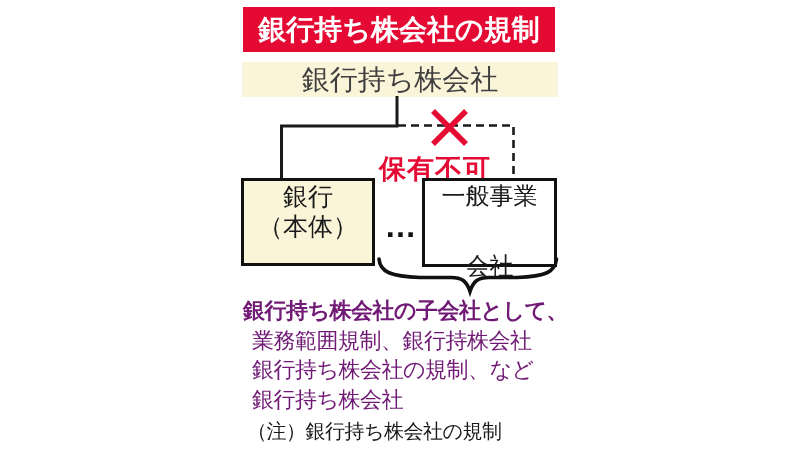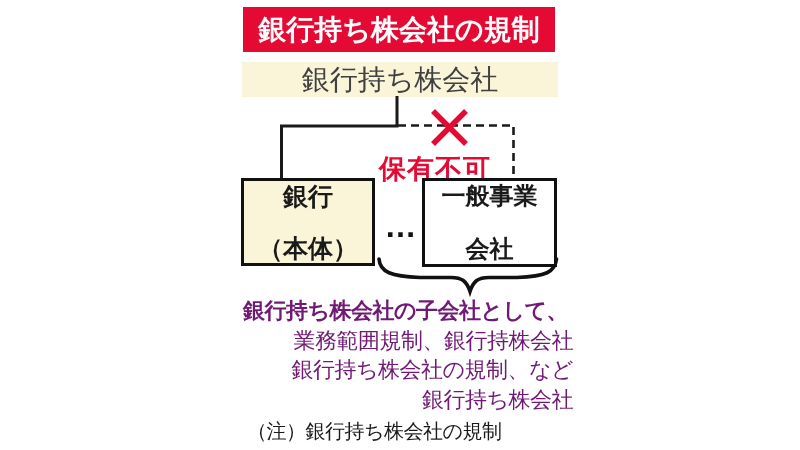--- a/index.html
+++ b/index.html
@@ -47,58 +47,58 @@
     color: #e40a33;
     font-size: 27px;
     font-weight: bold;
     letter-spacing: 1px;
     white-space: nowrap;
   }
   .node-box {
     display: flex;
     flex-direction: column;
     align-items: center;
-    justify-content: space-between;
+    justify-content: flex-start;
     text-align: center;
     border: 3px solid #111111;
     box-sizing: border-box;
     white-space: nowrap;
-    font-weight: bold;
   }
   .bank-box {
     left: 241px; top: 178px; width: 134px; height: 88px;
     background: #faf5d9;
     font-size: 25px;
     line-height: 30px;
   }
   .general-box {
     left: 422px; top: 178px; width: 135px; height: 89px;
     background: #ffffff;
     font-size: 24px;
     line-height: 30px;
+    gap: 40px;
   }
   .dots {
     left: 381px; top: 206px; width: 40px; height: 40px;
     font-size: 32px;
     font-weight: bold;
     line-height: 40px;
     text-align: center;
     color: #111111;
     letter-spacing: 1px;
   }
   .desc {
     left: 243px; top: 296px; width: 330px;
     font-size: 22px;
     line-height: 29.5px;
     letter-spacing: -0.5px;
     color: #701a75;
     white-space: nowrap;
   }
   .desc .lead { font-weight: bold; }
-  .desc .indent { padding-left: 9px; text-align: right; }
+  .desc .indent { padding-left: 9px; }
   .footnote {
     left: 247px; top: 418px;
     font-size: 20px;
     letter-spacing: -0.5px;
     color: #1a1a1a;
     white-space: nowrap;
   }
 </style>
 </head>
 <body>

